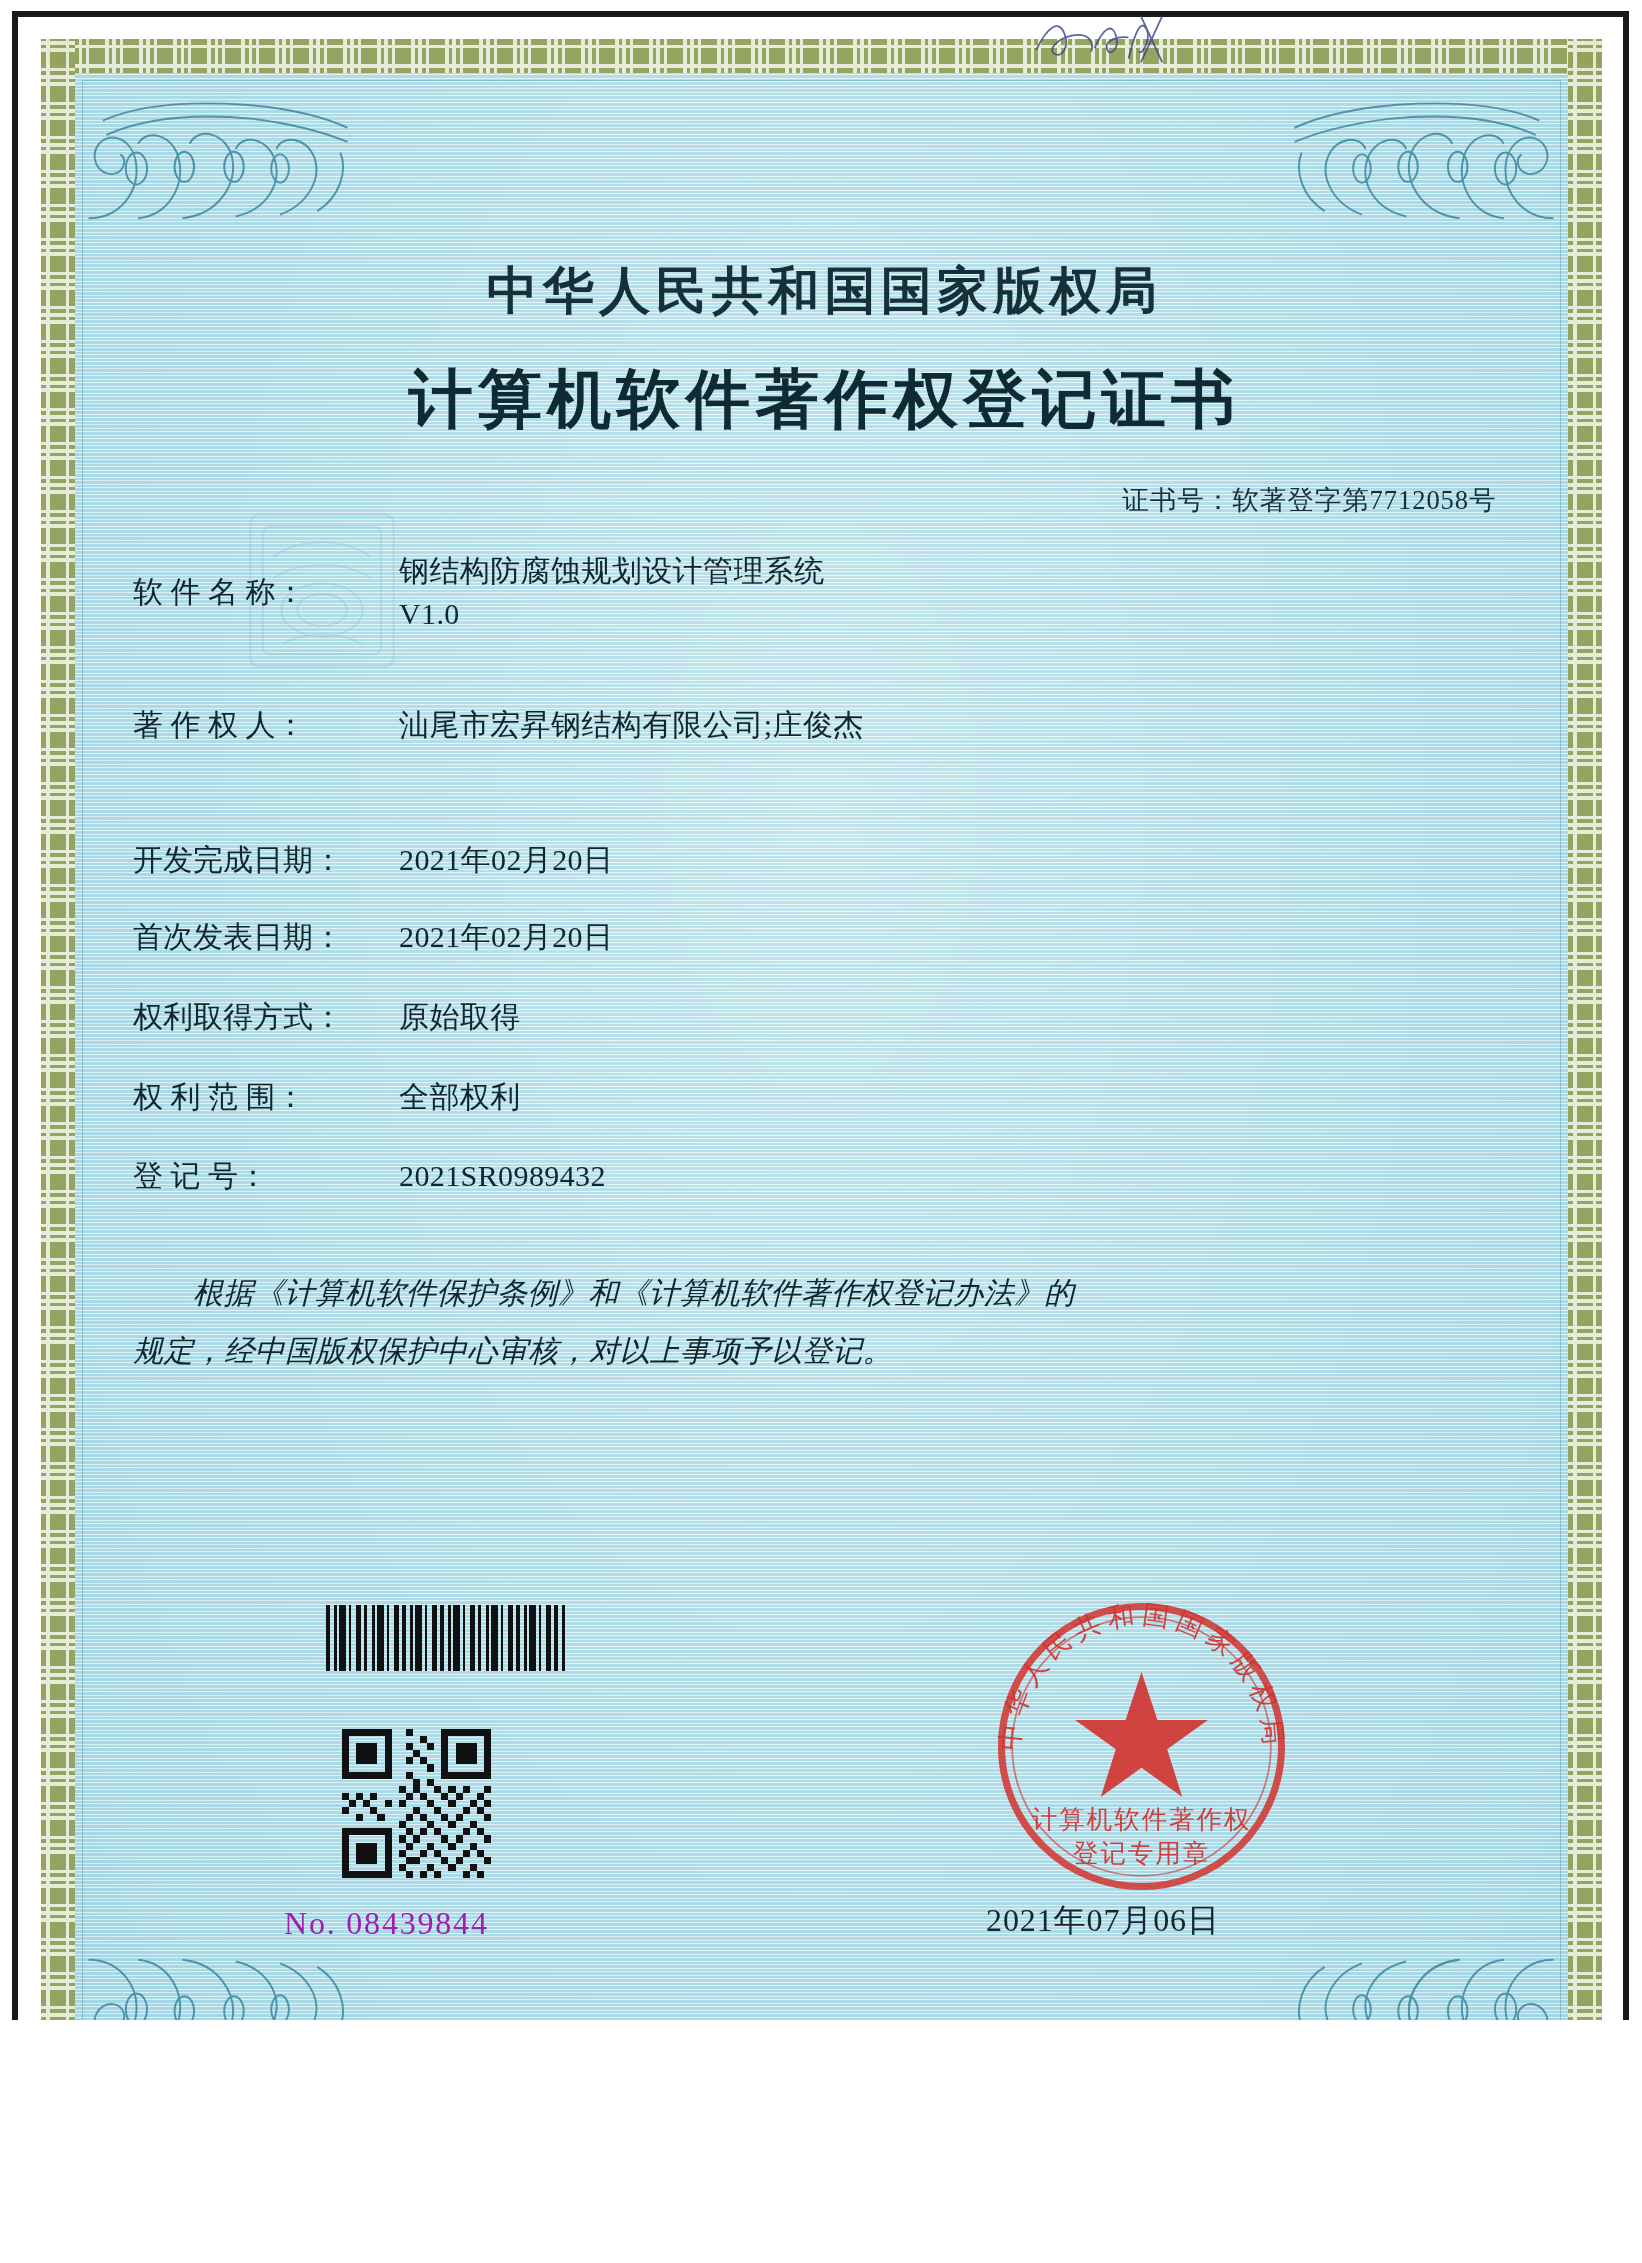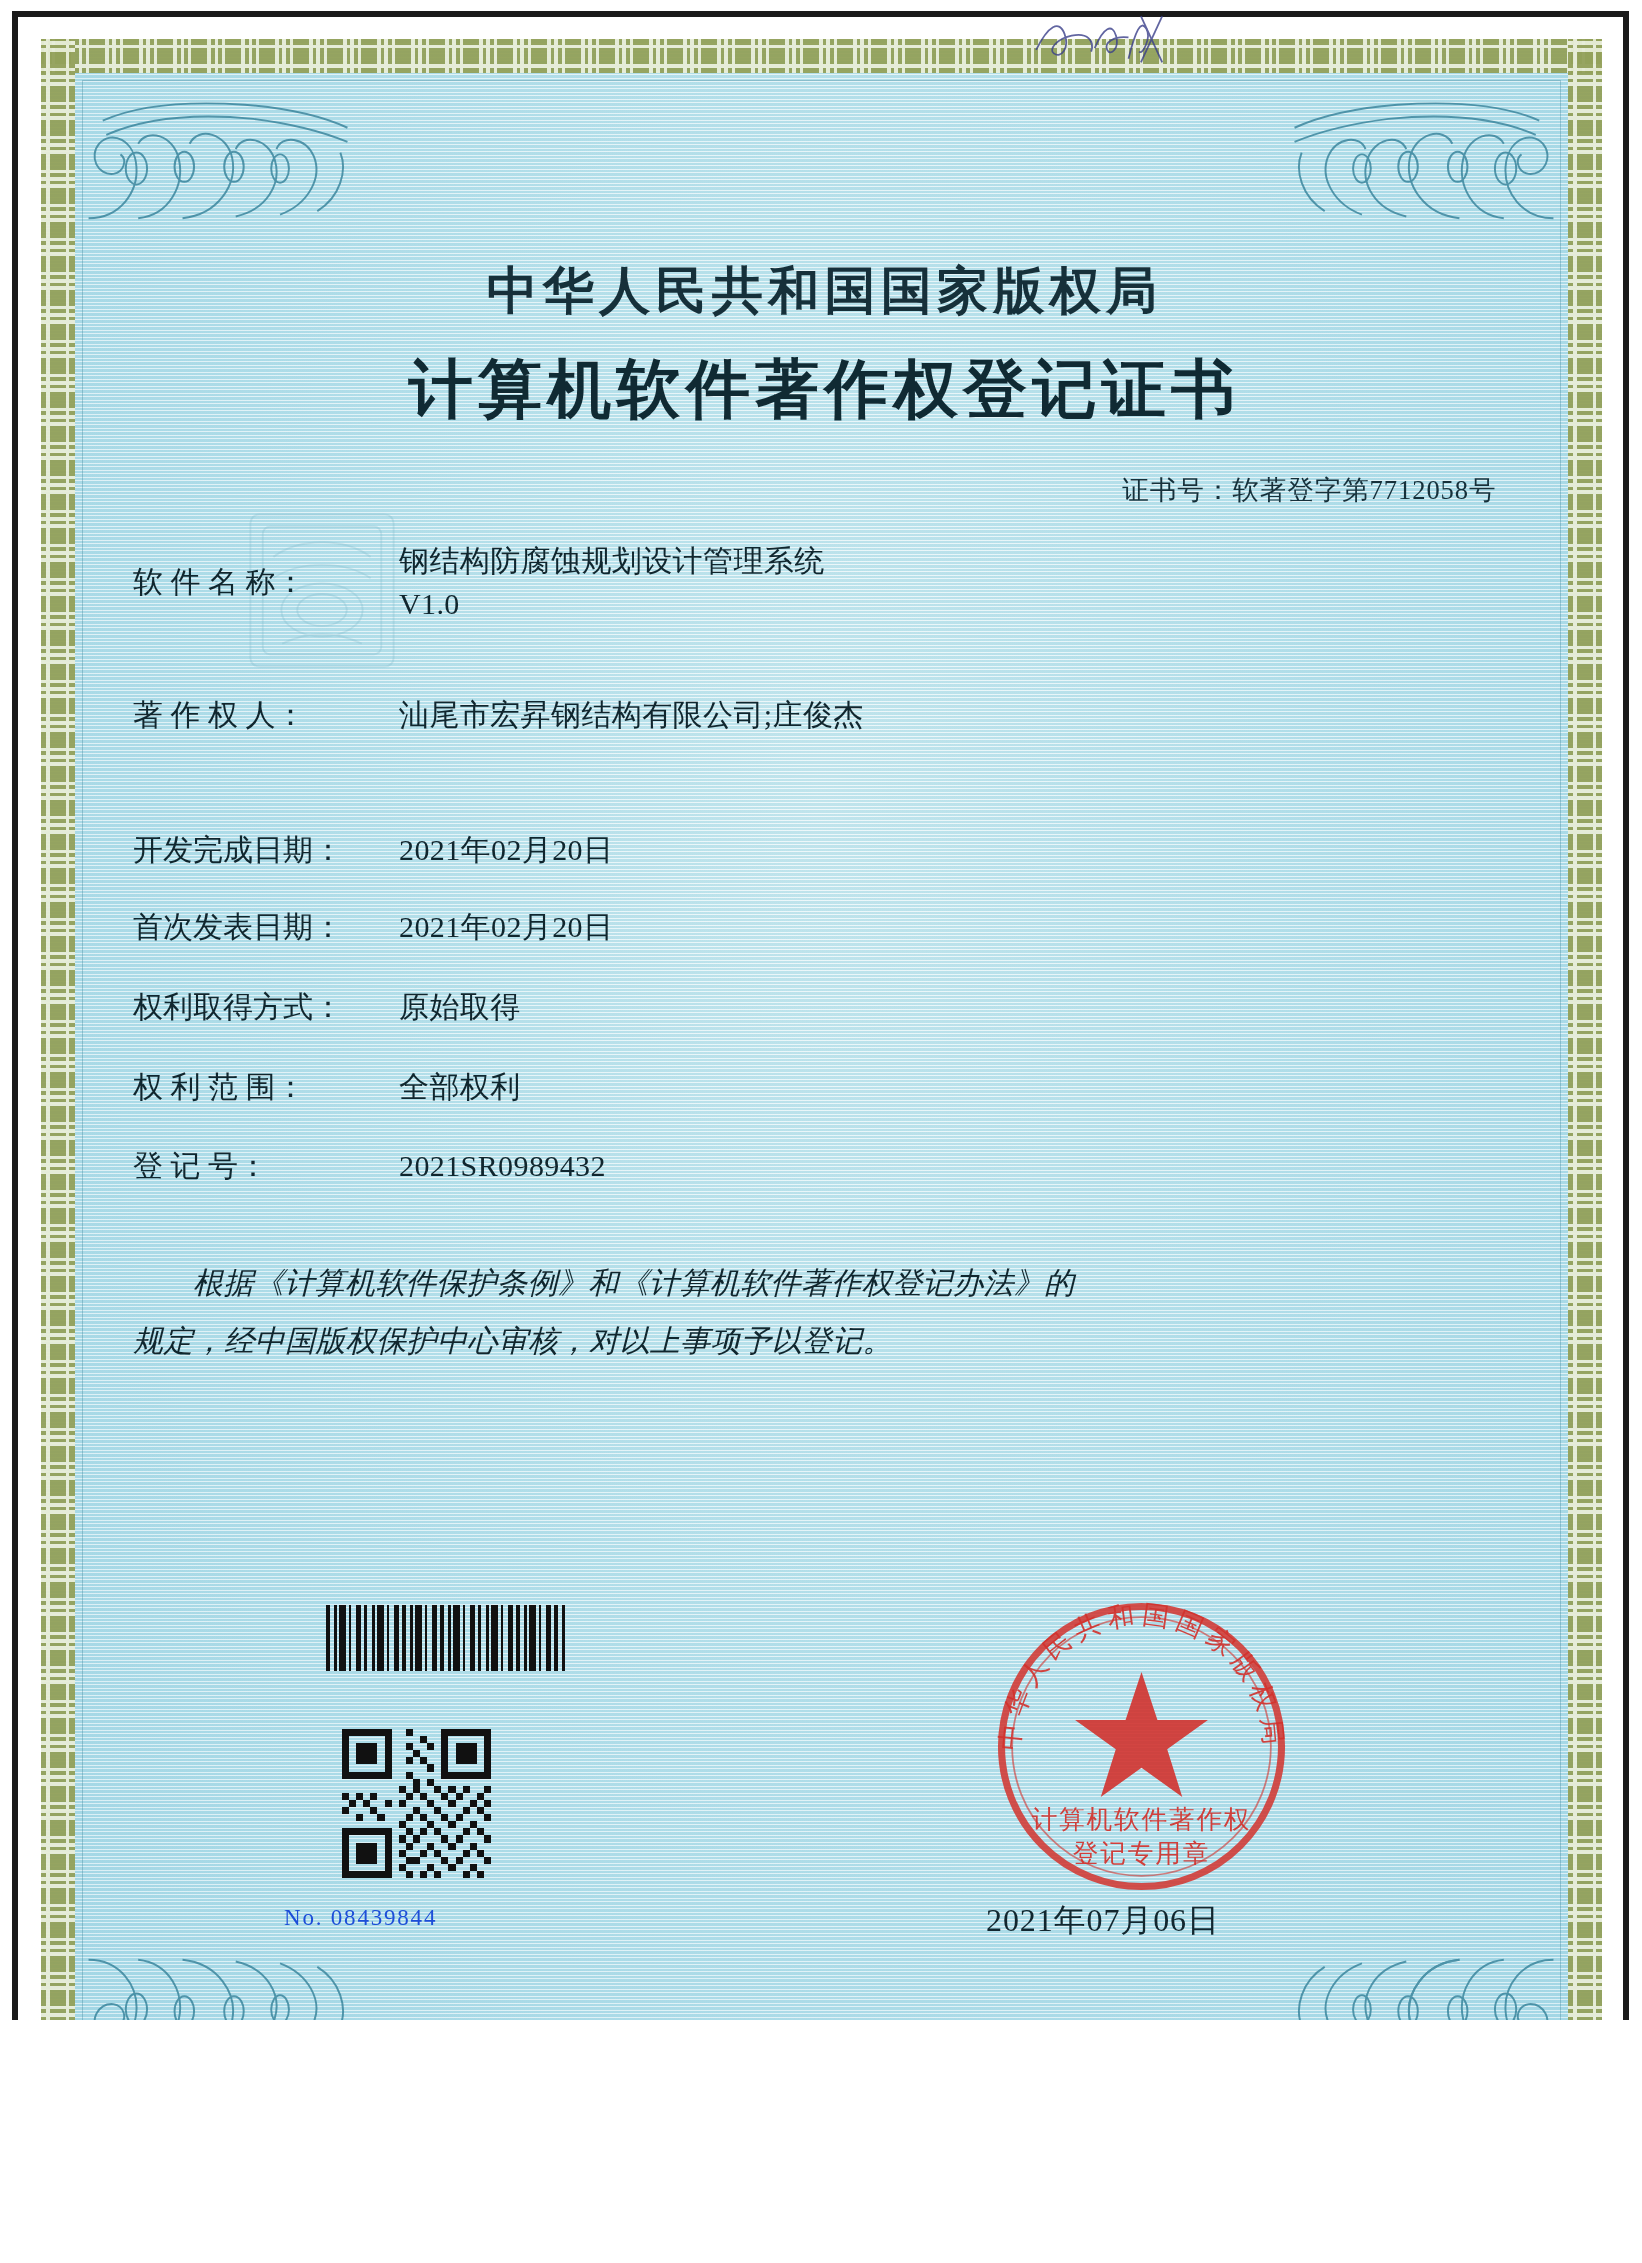--- a/index.html
+++ b/index.html
@@ -149,21 +149,21 @@
     color: #16303a;
     font-weight: bold;
     font-family: "DejaVu Serif", "Liberation Serif", serif;
   }
   .title-2 {
     text-align: center;
     font-size: 64px;
     letter-spacing: 5.3px;
     color: #102a33;
     font-weight: bold;
-    margin-top: 20px;
+    margin-top: 30px;
     font-family: "DejaVu Serif", "Liberation Serif", serif;
   }
   .cert-no {
     margin-top: 39px;
     text-align: right;
     font-size: 26.6px;
     color: #16303a;
     padding-right: 19.5px;
     letter-spacing: 0.9px;
   }
@@ -252,22 +252,22 @@
     width: 319px;
     height: 319px;
   }
   .seal svg { display: block; width: 100%; height: 100%; }
 
   
   .serial {
     position: absolute;
     left: 284px;
     top: 1905px;
-    font-size: 23px;
-    color: #1d4ed8;
+    font-size: 32px;
+    color: #a21caf;
     letter-spacing: 1.8px;
     font-family: "Liberation Serif", serif;
   }
   .issue-date {
     position: absolute;
     left: 986px;
     top: 1899px;
     font-size: 32px;
     color: #12272f;
     letter-spacing: 0.9px;

